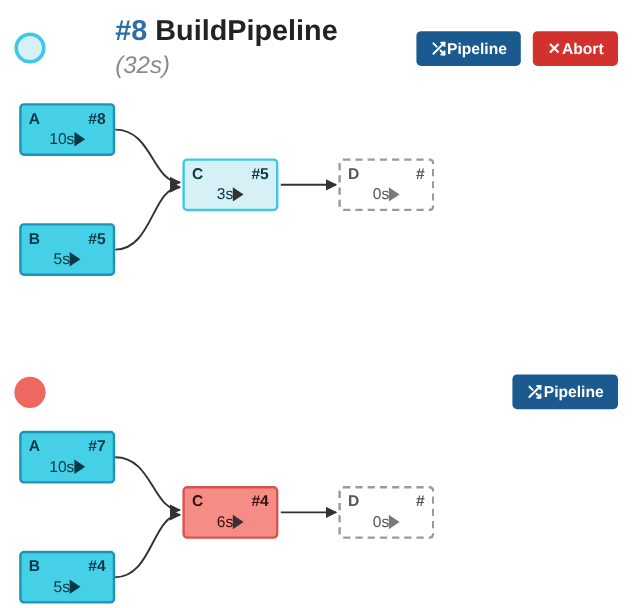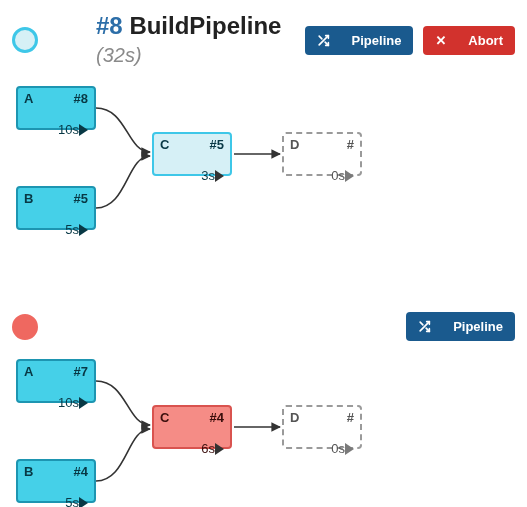--- a/index.html
+++ b/index.html
@@ -45,21 +45,21 @@
   .run-duration {
     font-style: italic;
     color: #8a8a8a;
     font-size: 20px;
     font-weight: 400;
   }
   .header-spacer { flex: 1 1 auto; }
   .btn {
     display: inline-flex;
     align-items: center;
-    gap: 22px;
+    gap: 1px;
     color: #fff;
     font-size: 13px;
     font-weight: 600;
     padding: 7px 12px;
     border-radius: 4px;
     cursor: pointer;
     border: none;
   }
   .btn-blue { background: #1a5a8e; }
   .btn-red  { background: #d2322d; }
@@ -83,23 +83,23 @@
     padding: 3px 6px 4px 6px;
     font-size: 13px;
   }
   .node .top-row {
     display: flex;
     justify-content: space-between;
     font-weight: 700;
   }
   .node .bot-row {
     display: flex;
-    justify-content: flex-end;
+    justify-content: center;
     align-items: center;
-    margin-top: 16px;
+    margin-top: 2px;
   }
   .node-cyan {
     background: #45d0e8;
     border: 2px solid #1d95b1;
     color: #083845;
   }
   .node-light {
     background: #d6f0f6;
     border: 2px solid #3ec7e8;
     color: #083845;

